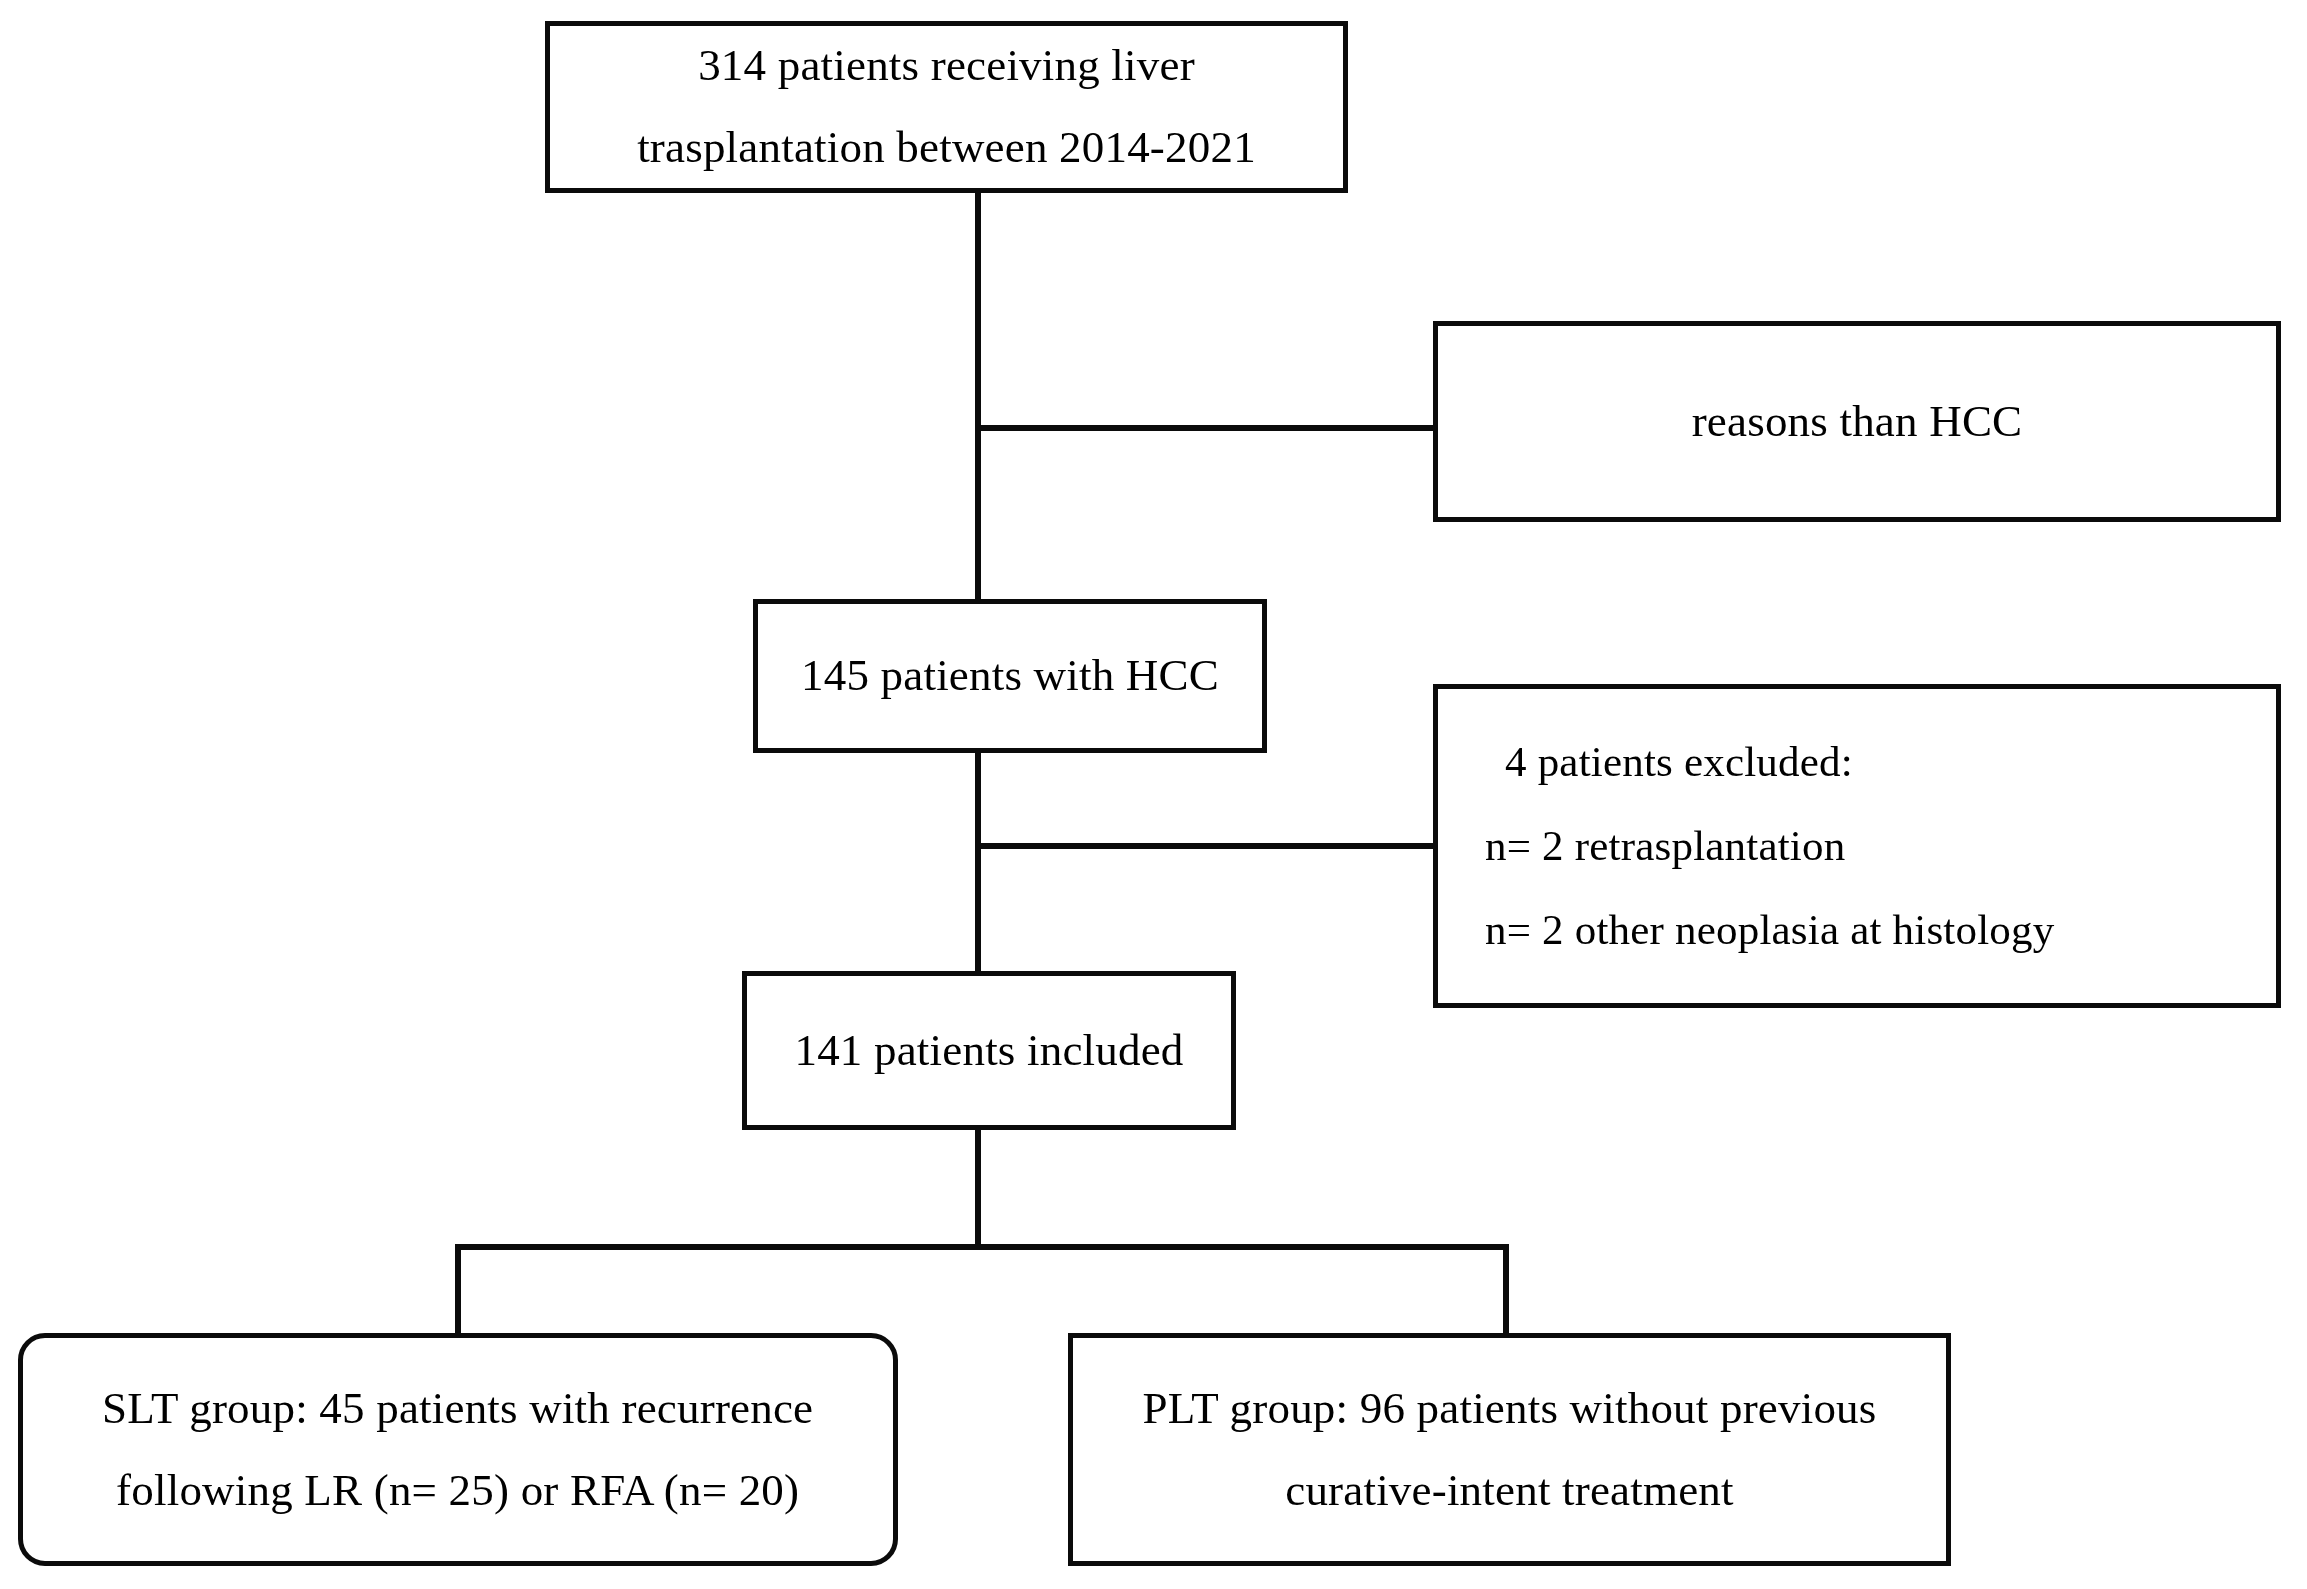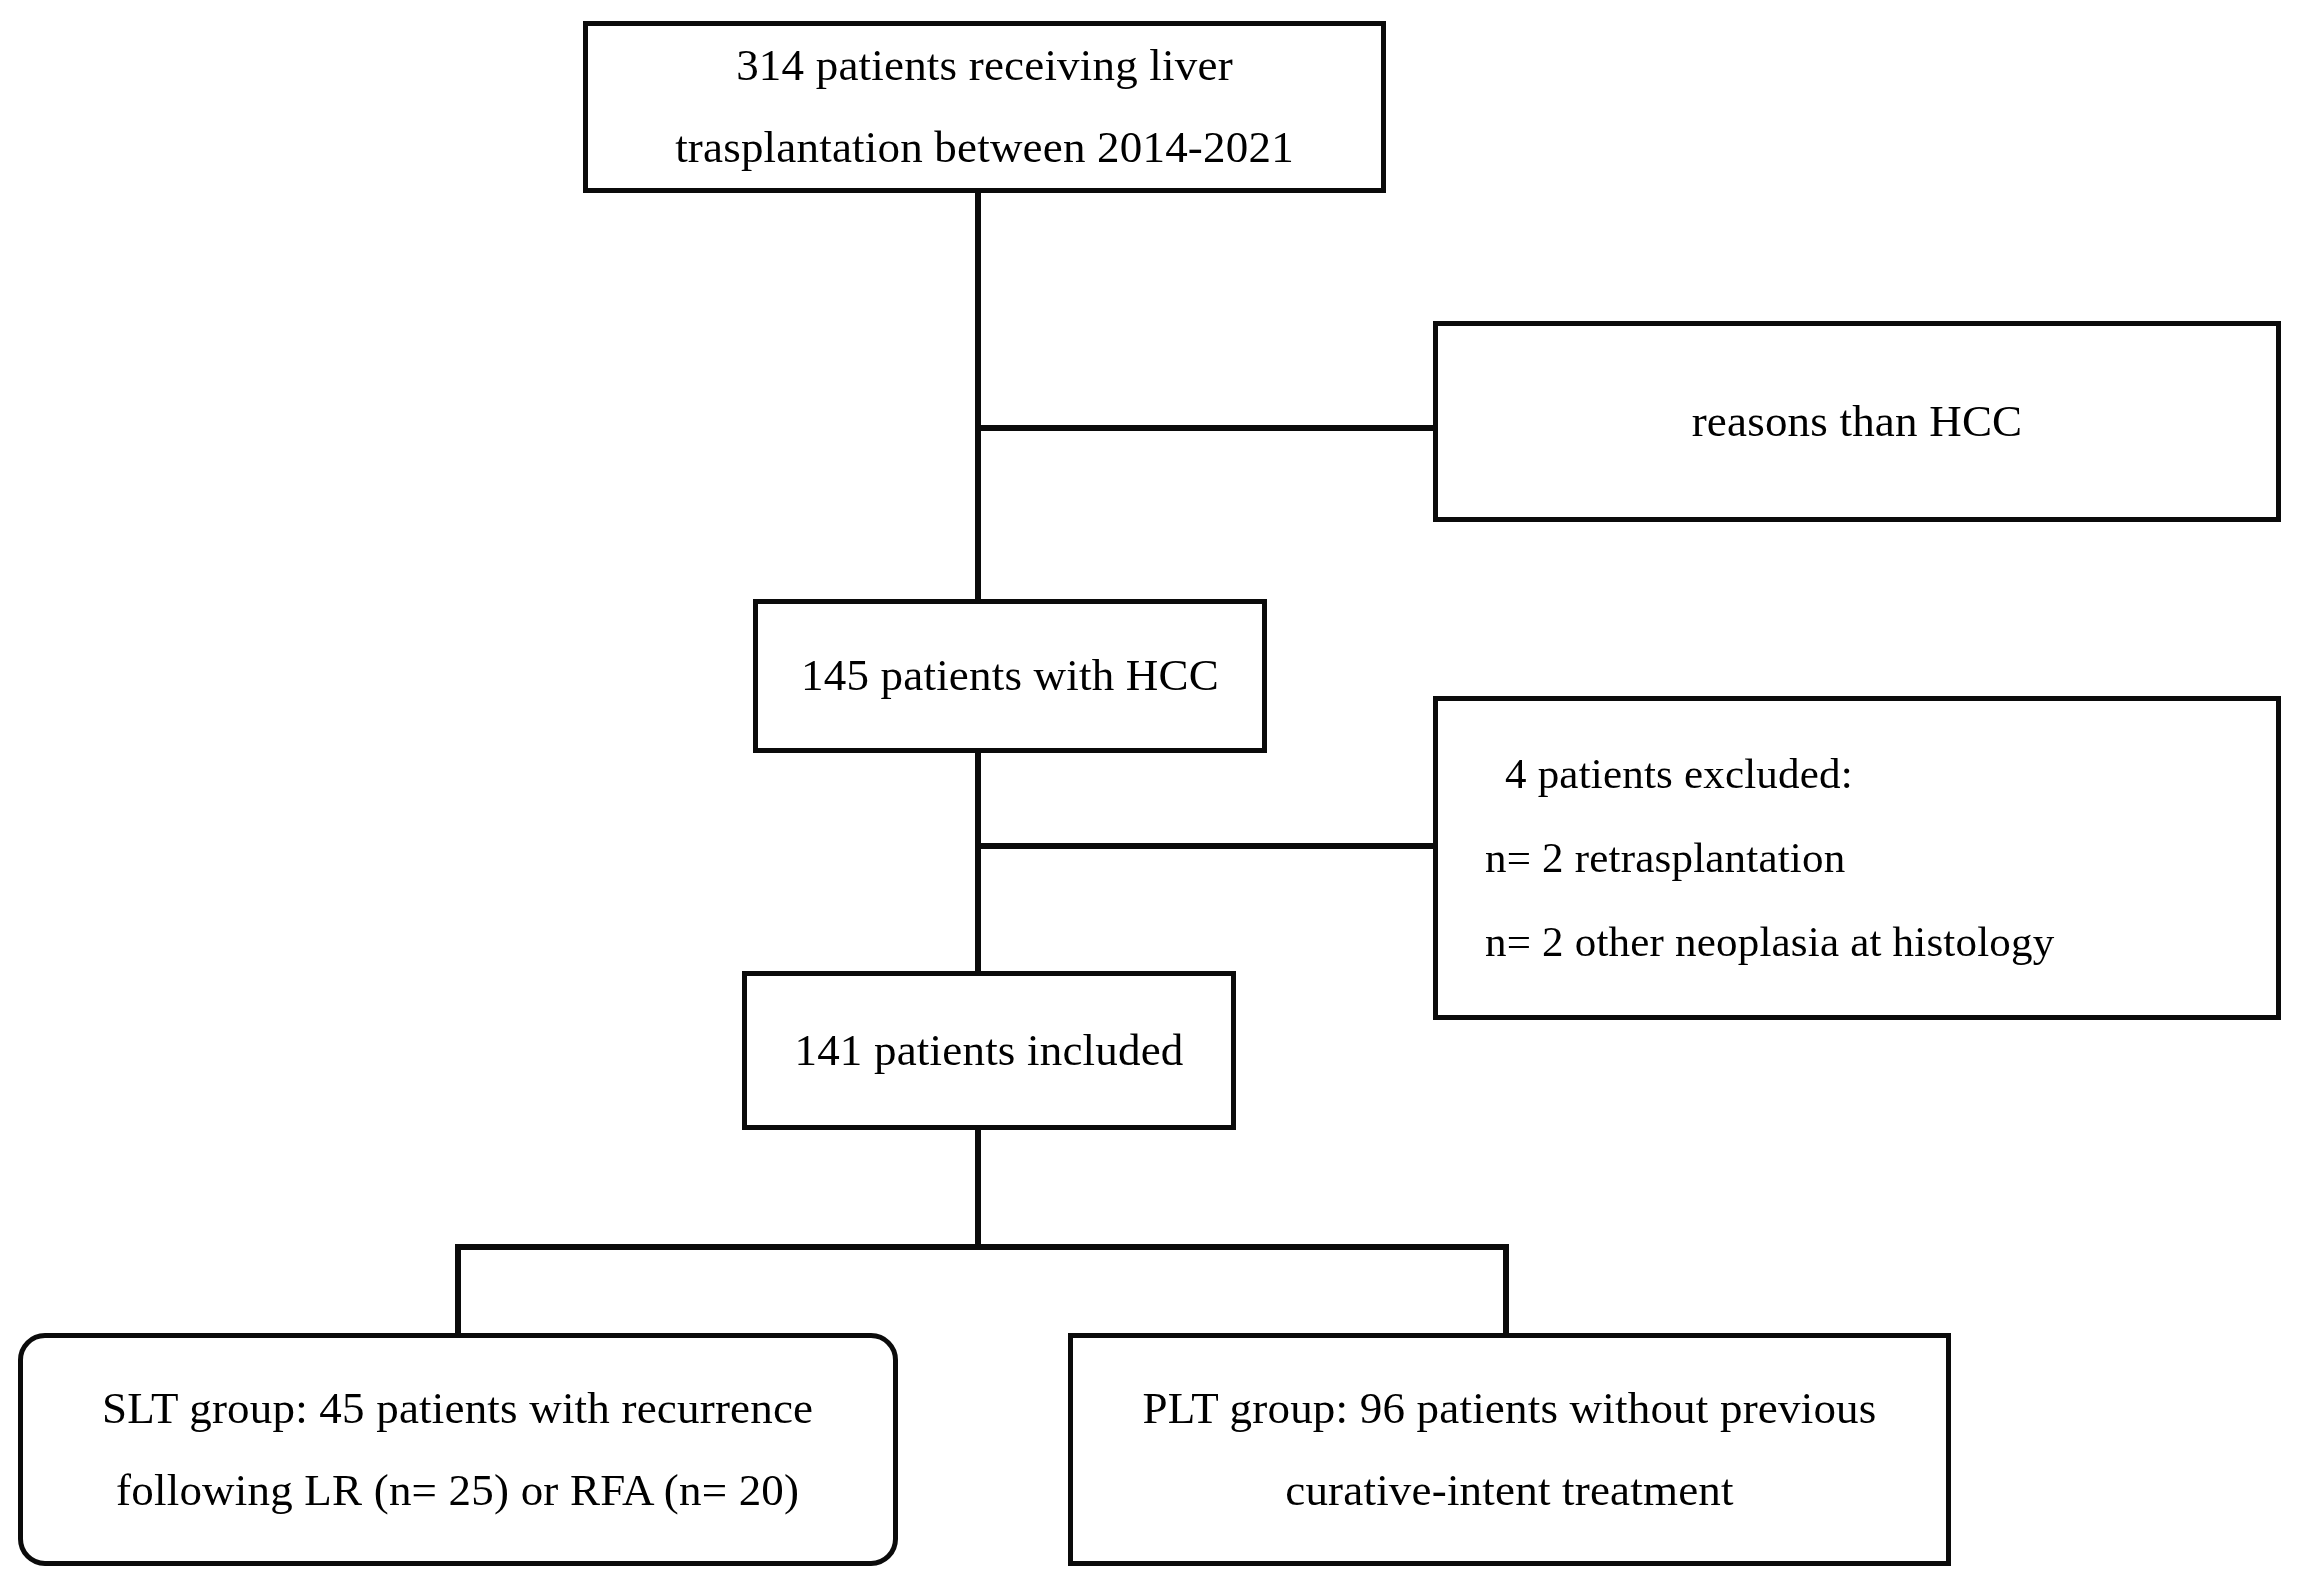--- a/index.html
+++ b/index.html
@@ -45,24 +45,24 @@
     text-align: left;
   }
   .node-box.left-align .line {
     padding-left: 67px;
   }
   .node-box.left-align .line.indented {
     padding-left: 47px;
   }
 
   
-  #box-enrolled   { left: 583px;  top: 21px;   width: 803px; height: 172px; }
+  #box-enrolled   { left: 545px;  top: 21px;   width: 803px; height: 172px; }
   #box-excluded-other { left: 1433px; top: 321px; width: 848px; height: 201px; }
   #box-hcc        { left: 753px;  top: 599px;  width: 514px;  height: 154px; }
-  #box-excluded-4 { left: 1433px; top: 684px;  width: 848px; height: 324px; font-size: 43px; line-height: 1.95; margin-top: 12px; }
+  #box-excluded-4 { left: 1433px; top: 684px;  width: 848px; height: 324px; font-size: 43px; line-height: 1.95; }
   #box-included   { left: 742px;  top: 971px; width: 494px;  height: 159px; }
   #box-slt        { left: 17.7px;   top: 1333px; width: 880px; height: 233px; border-radius: 27px; }
   #box-plt        { left: 1068px; top: 1333px; width: 883px; height: 233px; }
 
   
   .conn {
     position: absolute;
     background: #0b0b0b;
     z-index: 1;
   }

